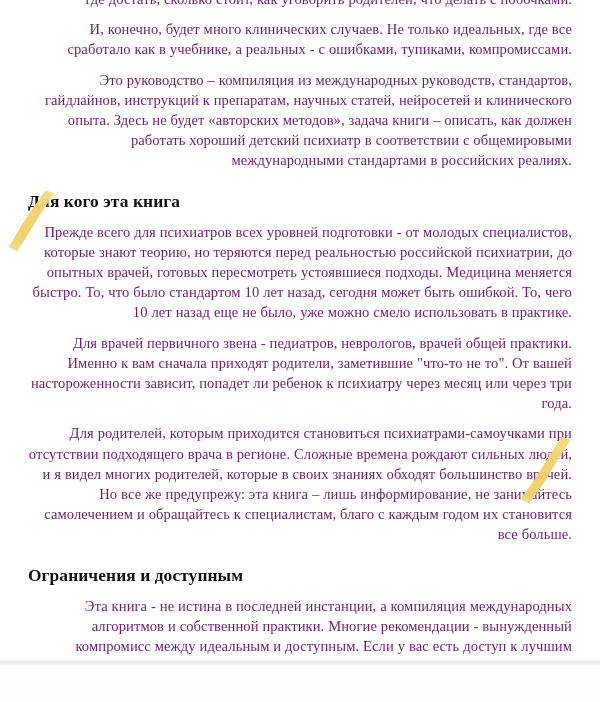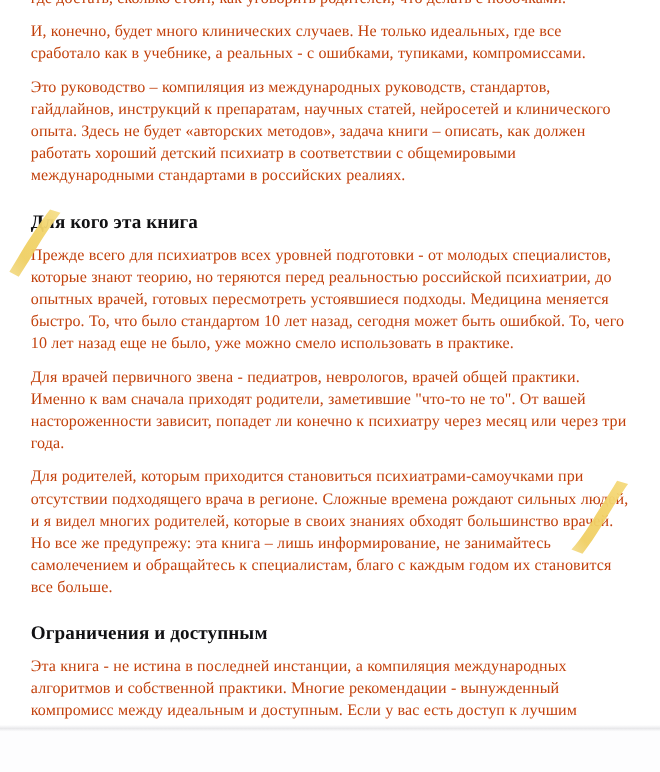--- a/index.html
+++ b/index.html
@@ -62,22 +62,22 @@
     position: absolute;
     left: 28px;
     top: 0;
     width: 544px;
   }
 
   p.body-text {
     margin: 0 0 10px 0;
     font-size: 14.6px;
     line-height: 20.2px;
-    color: #c2410c;
-    text-align: left;
+    color: #701a75;
+    text-align: right;
     letter-spacing: 0.005em;
     word-spacing: 0.01em;
   }
 
   p.clipped-top {
     margin-top: -11px;
     margin-bottom: 10px;
   }
 
   h2.section-heading {
@@ -114,21 +114,21 @@
       <p class="body-text clipped-top">где достать, сколько стоит, как уговорить родителей, что делать с побочками.</p>
 
       <p class="body-text">И, конечно, будет много клинических случаев. Не только идеальных, где все сработало как в учебнике, а реальных - с ошибками, тупиками, компромиссами.</p>
 
       <p class="body-text">Это руководство – компиляция из международных руководств, стандартов, гайдлайнов, инструкций к препаратам, научных статей, нейросетей и клинического опыта. Здесь не будет «авторских методов», задача книги – описать, как должен работать хороший детский психиатр в соответствии с общемировыми международными стандартами в российских реалиях.</p>
 
       <h2 class="section-heading">Для кого эта книга</h2>
 
       <p class="body-text">Прежде всего для психиатров всех уровней подготовки - от молодых специалистов, которые знают теорию, но теряются перед реальностью российской психиатрии, до опытных врачей, готовых пересмотреть устоявшиеся подходы. Медицина меняется быстро. То, что было стандартом 10 лет назад, сегодня может быть ошибкой. То, чего 10 лет назад еще не было, уже можно смело использовать в практике.</p>
 
-      <p class="body-text">Для врачей первичного звена - педиатров, неврологов, врачей общей практики. Именно к вам сначала приходят родители, заметившие "что-то не то". От вашей настороженности зависит, попадет ли конечно к психиатру через месяц или через три года.</p>
+      <p class="body-text">Для врачей первичного звена - педиатров, неврологов, врачей общей практики. Именно к вам сначала приходят родители, заметившие "что-то не то". От вашей настороженности зависит, попадет ли ребенок к психиатру через месяц или через три года.</p>
 
       <p class="body-text">Для родителей, которым приходится становиться психиатрами-самоучками при отсутствии подходящего врача в регионе. Сложные времена рождают сильных людей, и я видел многих родителей, которые в своих знаниях обходят большинство врачей. Но все же предупрежу: эта книга – лишь информирование, не занимайтесь самолечением и обращайтесь к специалистам, благо с каждым годом их становится все больше.</p>
 
       <h2 class="section-heading">Ограничения и доступным</h2>
 
       <p class="body-text">Эта книга - не истина в последней инстанции, а компиляция международных алгоритмов и собственной практики. Многие рекомендации - вынужденный компромисс между идеальным и доступным. Если у вас есть доступ к лучшим методам диагностики и лечения</p>
 
     </div>
 
     <div class="highlight-layer">

